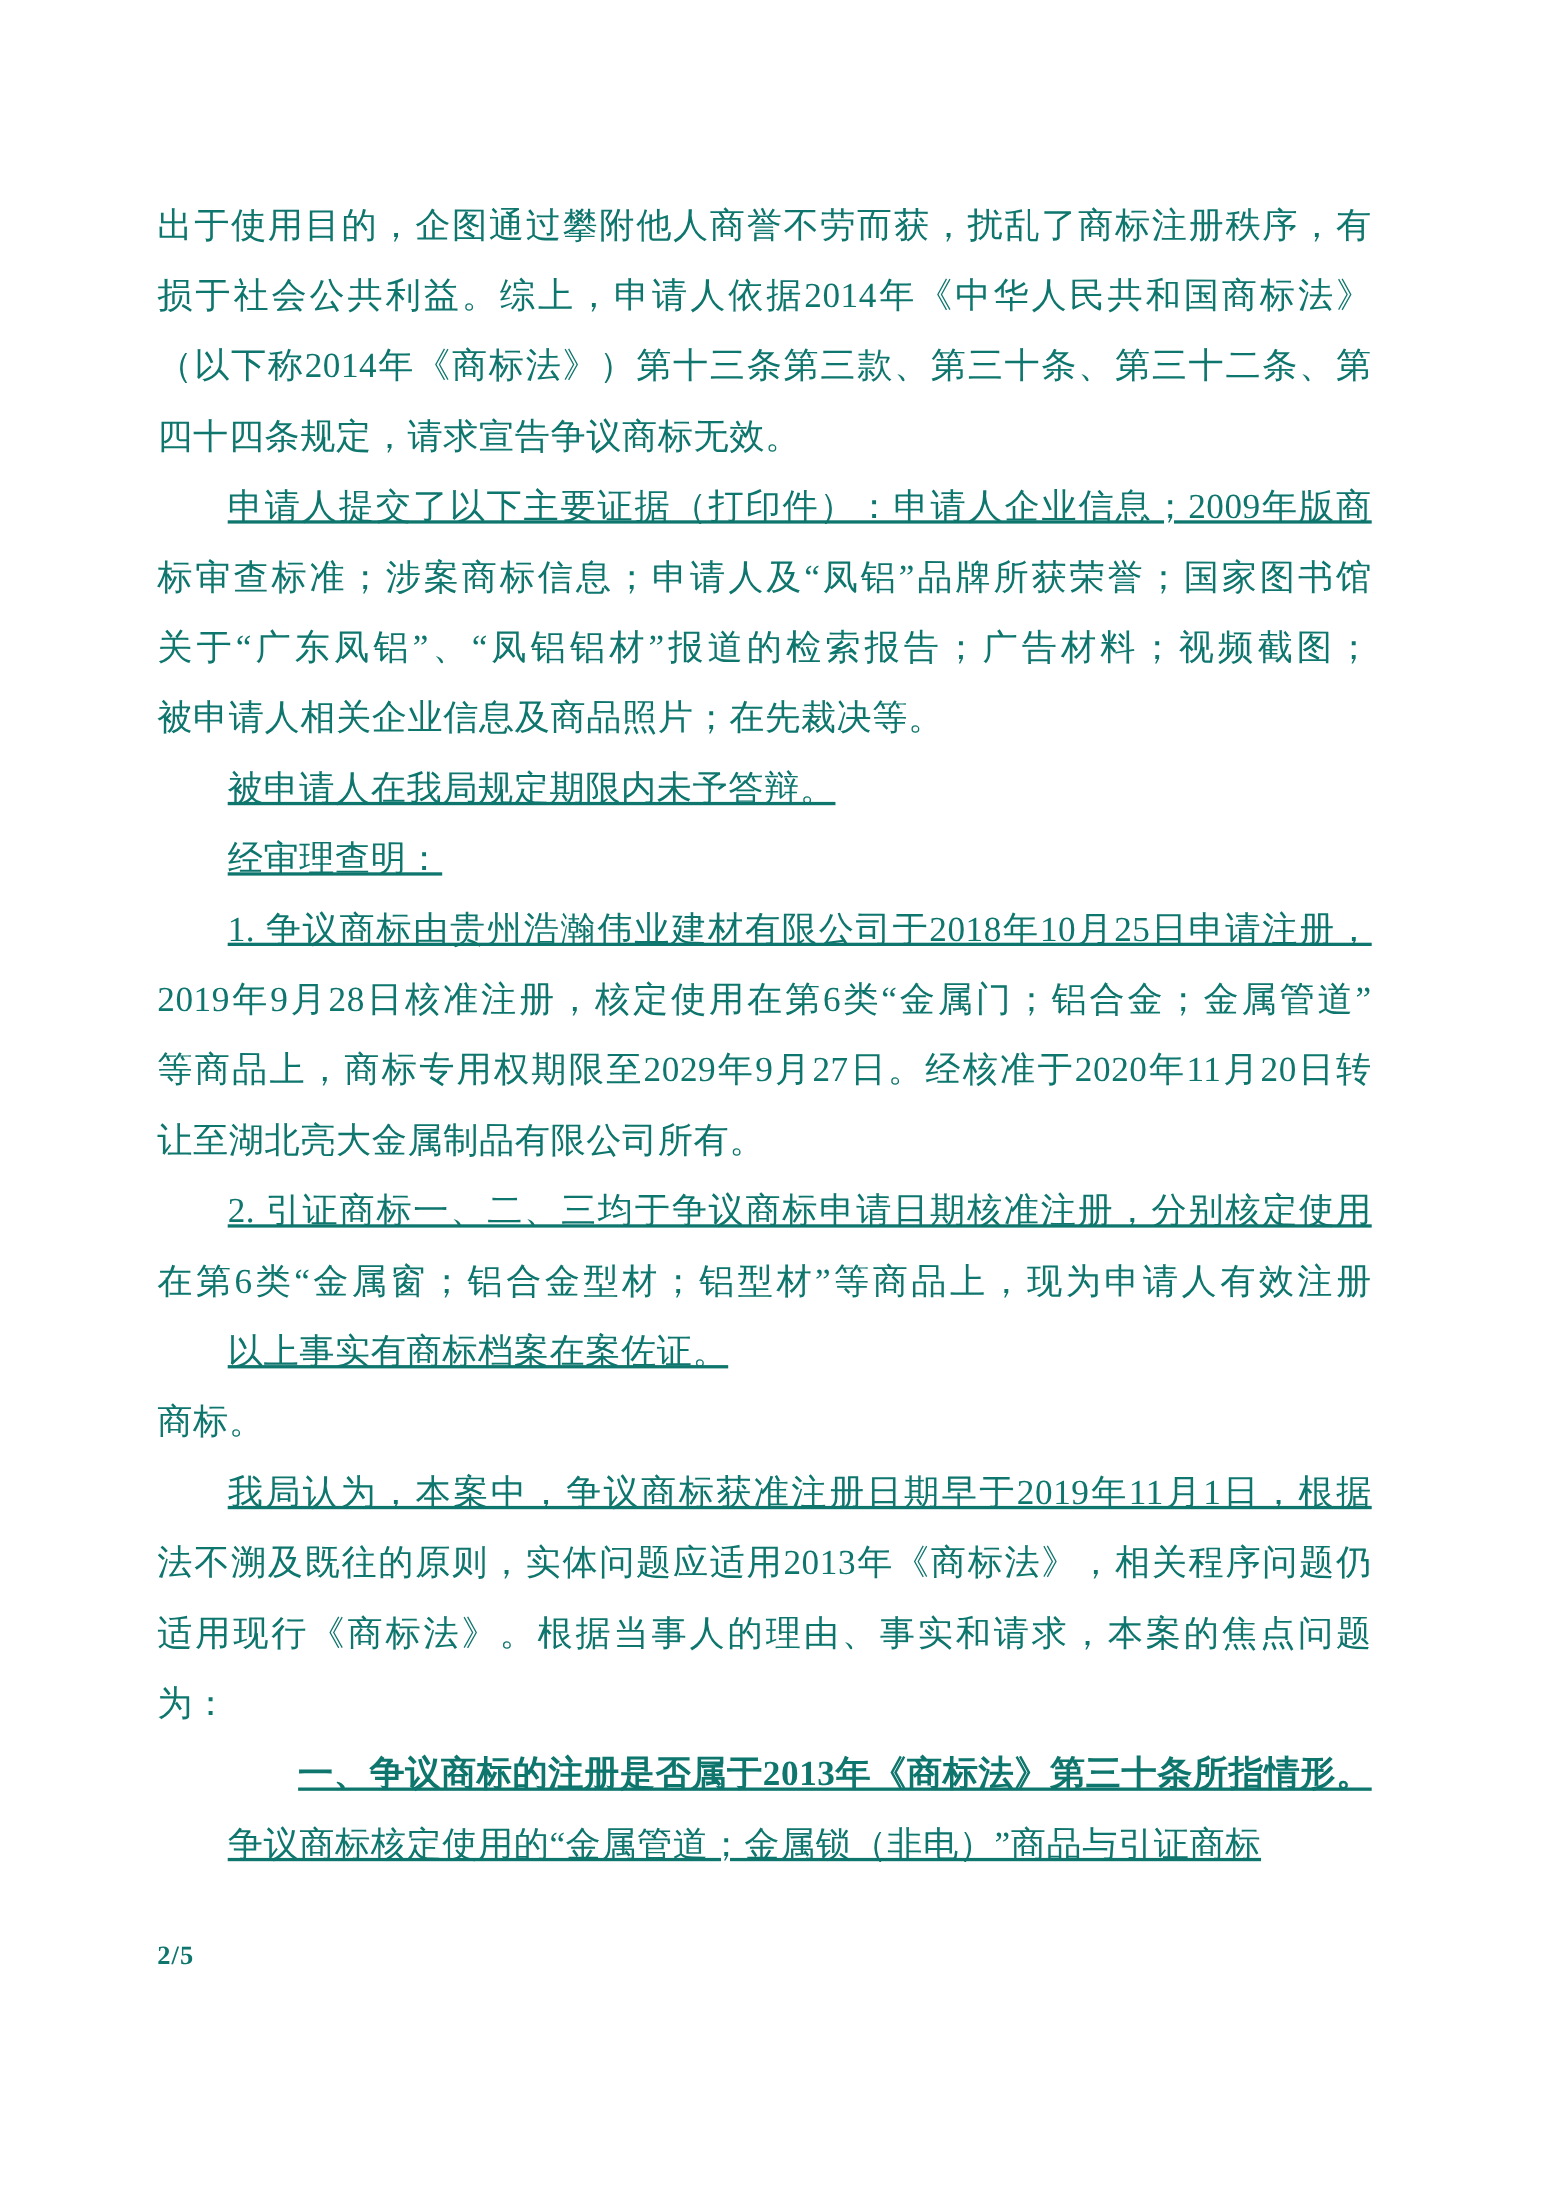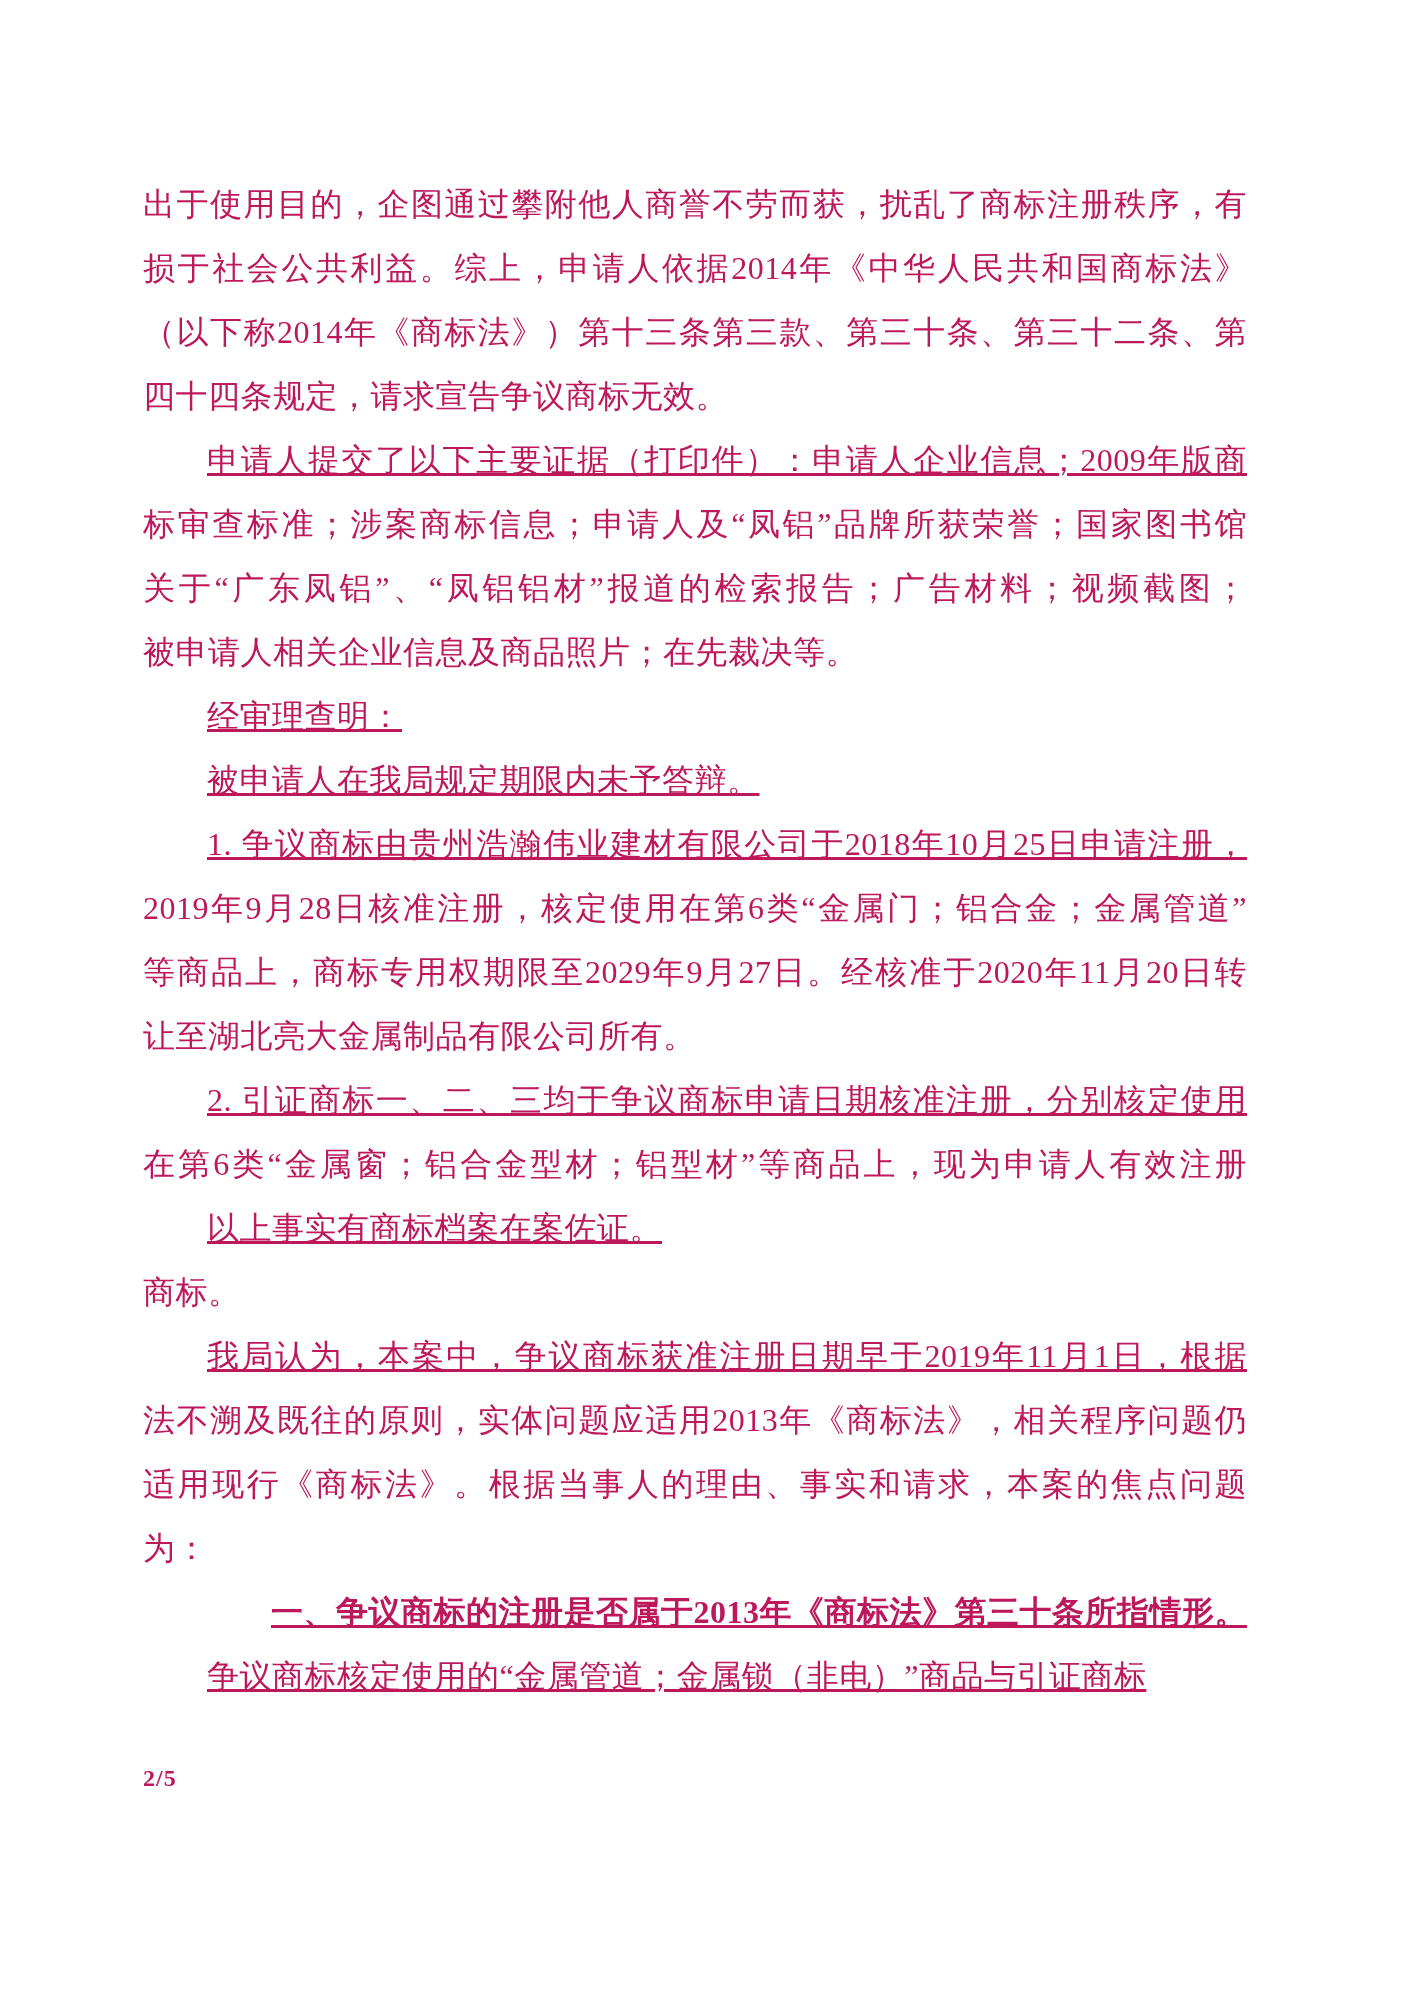--- a/index.html
+++ b/index.html
@@ -8,21 +8,21 @@
     background: #e8e8e8;
   }
   .scan-page {
     position: relative;
     width: 1410px;
     height: 1994px;
     margin: 0 auto;
     background: #ffffff;
     overflow: hidden;
     font-family: "Liberation Serif", "DejaVu Serif", serif;
-    color: #be185d;
+    color: #0f766e;
   }
   .text-block {
     position: absolute;
     left: 143px;
     top: 172px;
     width: 1104px;
   }
   .line {
     height: 64px;
     line-height: 64px;
@@ -65,22 +65,22 @@
 
   <div class="text-block">
     <div class="line jst">出于使用目的，企图通过攀附他人商誉不劳而获，扰乱了商标注册秩序，有</div>
     <div class="line jst">损于社会公共利益。综上，申请人依据2014年《中华人民共和国商标法》</div>
     <div class="line jst">（以下称2014年《商标法》）第十三条第三款、第三十条、第三十二条、第</div>
     <div class="line">四十四条规定，请求宣告争议商标无效。</div>
     <div class="line ind jst">申请人提交了以下主要证据（打印件）：申请人企业信息；2009年版商</div>
     <div class="line jst">标审查标准；涉案商标信息；申请人及“凤铝”品牌所获荣誉；国家图书馆</div>
     <div class="line jst">关于“广东凤铝”、“凤铝铝材”报道的检索报告；广告材料；视频截图；</div>
     <div class="line">被申请人相关企业信息及商品照片；在先裁决等。</div>
+    <div class="line ind">被申请人在我局规定期限内未予答辩。</div>
     <div class="line ind">经审理查明：</div>
-    <div class="line ind">被申请人在我局规定期限内未予答辩。</div>
     <div class="line ind jst">1. 争议商标由贵州浩瀚伟业建材有限公司于2018年10月25日申请注册，</div>
     <div class="line jst">2019年9月28日核准注册，核定使用在第6类“金属门；铝合金；金属管道”</div>
     <div class="line jst">等商品上，商标专用权期限至2029年9月27日。经核准于2020年11月20日转</div>
     <div class="line">让至湖北亮大金属制品有限公司所有。</div>
     <div class="line ind jst">2. 引证商标一、二、三均于争议商标申请日期核准注册，分别核定使用</div>
     <div class="line jst">在第6类“金属窗；铝合金型材；铝型材”等商品上，现为申请人有效注册</div>
     <div class="line ind">以上事实有商标档案在案佐证。</div>
     <div class="line">商标。</div>
     <div class="line ind jst">我局认为，本案中，争议商标获准注册日期早于2019年11月1日，根据</div>
     <div class="line jst">法不溯及既往的原则，实体问题应适用2013年《商标法》，相关程序问题仍</div>

